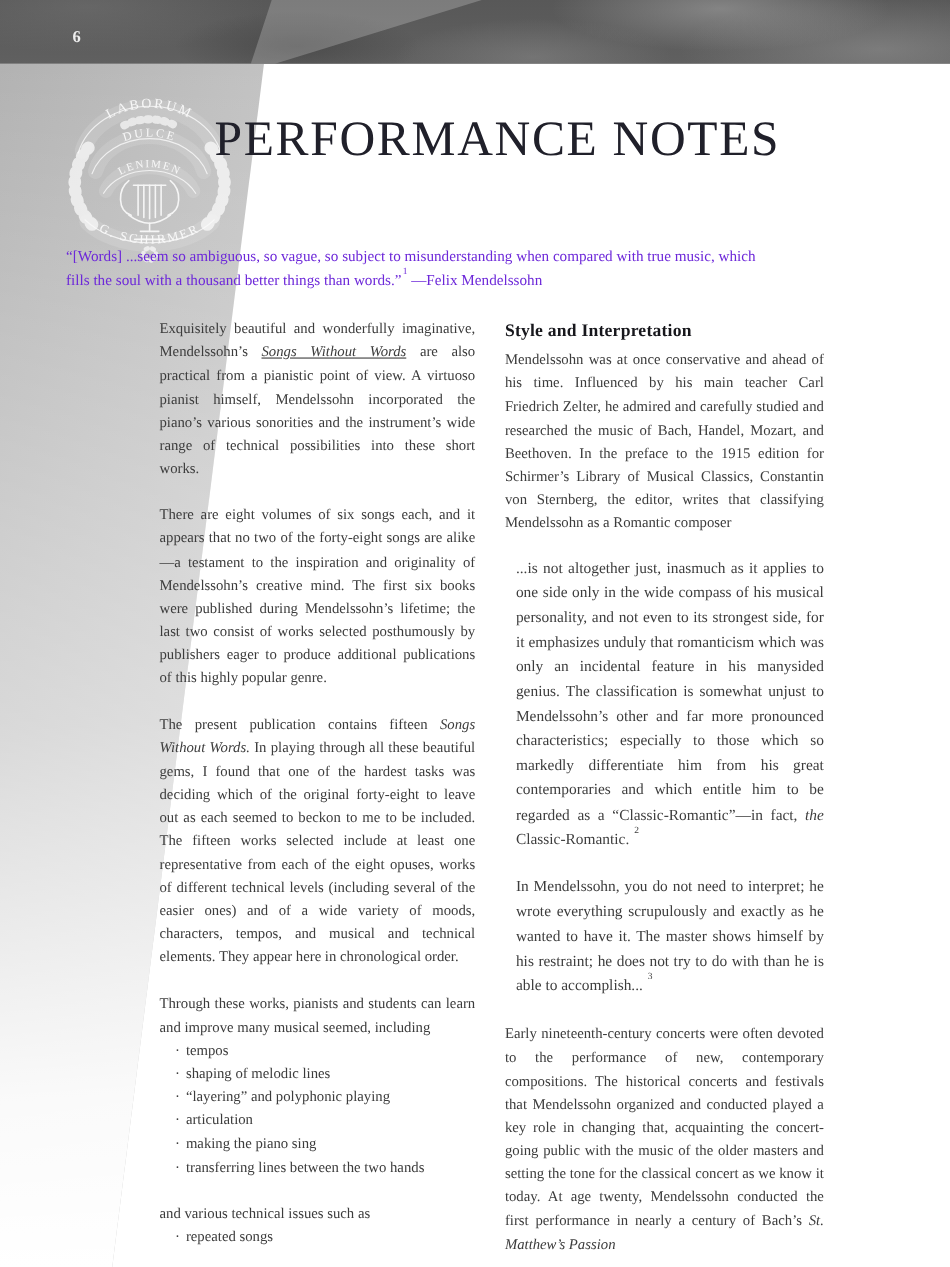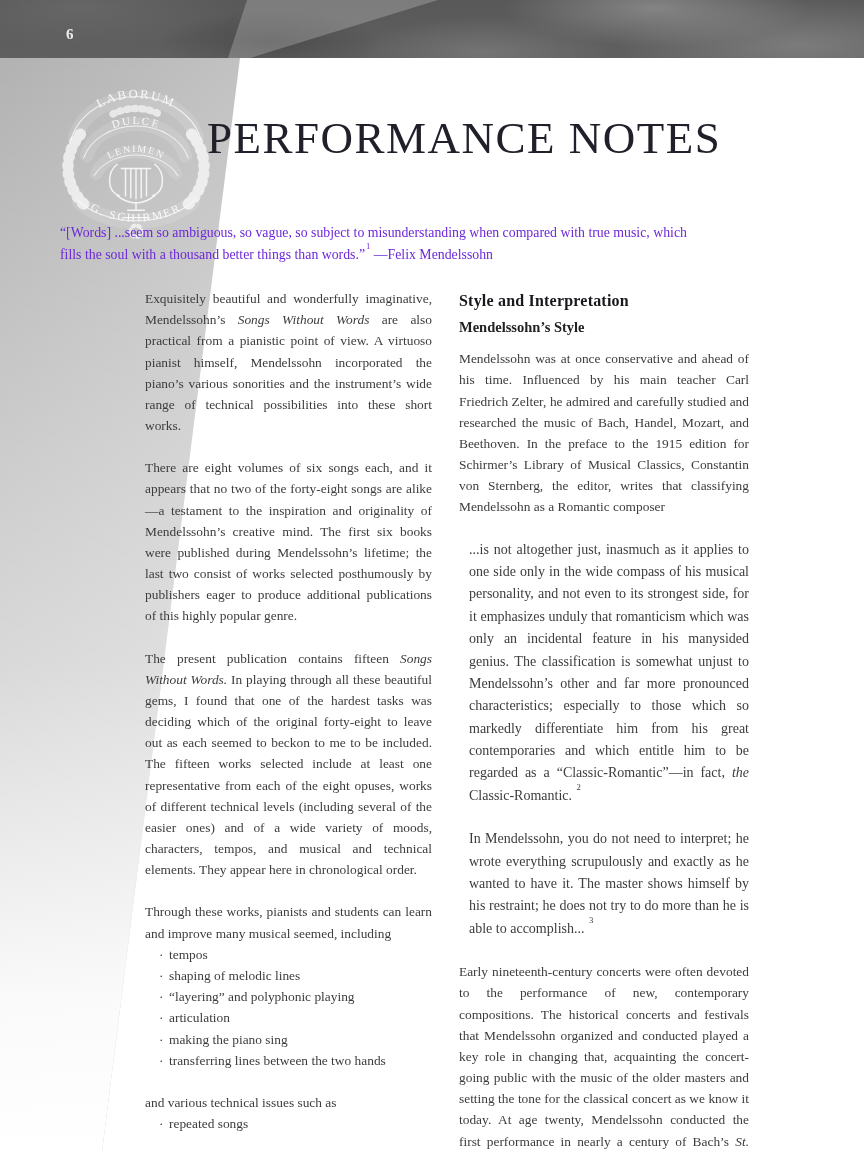--- a/index.html
+++ b/index.html
@@ -38,21 +38,21 @@
     background:
       linear-gradient(180deg, rgba(255,255,255,0) 0%, rgba(255,255,255,.45) 55%, rgba(255,255,255,.92) 86%, #ffffff 100%),
       linear-gradient(100deg, #b2b2b2 0%, #c7c7c7 45%, #dadada 100%);
   }
 
   
   .logo{position:absolute;top:70px;left:52px;width:168px;height:178px;opacity:.92;}
   .logo text{fill:#ffffff;font-family:"Liberation Serif",serif;}
 
   .title{
-    position:absolute;top:96px;left:191px;margin:16px;
+    position:absolute;top:96px;left:191px;margin:4px;
     font-size:45px;font-weight:400;letter-spacing:1.5px;
     color:#20202a;white-space:nowrap;
   }
 
   .epigraph{
     position:absolute;top:222px;left:60px;width:744px;
     text-align:left;font-size:13.8px;line-height:1.58;color:#6d28d9;
   }
 
   .columns{
@@ -142,21 +142,21 @@
   <h1 class="title">PERFORMANCE NOTES</h1>
 
   <div class="epigraph">
     <div><span>“[Words] ...seem so ambiguous, so vague, so subject to misunderstanding when compared with true music, which</span></div>
     <div><span>fills the soul with a thousand better things than words.”</span><sup>1</sup><span>  —Felix Mendelssohn</span></div>
   </div>
 
   <div class="columns">
 
     <div class="col col-left">
-      <p><span>Exquisitely beautiful and wonderfully imaginative, Mendelssohn’s </span><span style="font-style: italic;">Songs Without Words</span><span> are also practical from a pianistic point of view. A virtuoso pianist himself, Mendelssohn incorporated the piano’s various sonorities and the instrument’s wide range of technical possibilities into these short works.</span></p>
+      <p><span>Exquisitely beautiful and wonderfully imaginative, Mendelssohn’s </span><span style="font-style: italic; text-decoration: underline;">Songs Without Words</span><span> are also practical from a pianistic point of view. A virtuoso pianist himself, Mendelssohn incorporated the piano’s various sonorities and the instrument’s wide range of technical possibilities into these short works.</span></p>
       <p><span>There are eight volumes of six songs each, and it appears that no two of the forty-eight songs are alike—a testament to the inspiration and originality of Mendelssohn’s creative mind. The first six books were published during Mendelssohn’s lifetime; the last two consist of works selected posthumously by publishers eager to produce additional publications of this highly popular genre.</span></p>
       <p><span>The present publication contains fifteen </span><span style="font-style: italic;">Songs Without Words.</span><span> In playing through all these beautiful gems, I found that one of the hardest tasks was deciding which of the original forty-eight to leave out as each seemed to beckon to me to be included. The fifteen works selected include at least one representative from each of the eight opuses, works of different technical levels (including several of the easier ones) and of a wide variety of moods, characters, tempos, and musical and technical elements. They appear here in chronological order.</span></p>
       <p class="tight"><span>Through these works, pianists and students can learn and improve many musical seemed, including</span></p>
       <ul class="dotted">
         <li><span>tempos</span></li>
         <li><span>shaping of melodic lines</span></li>
         <li><span>“layering” and polyphonic playing</span></li>
         <li><span>articulation</span></li>
         <li><span>making the piano sing</span></li>
         <li><span>transferring lines between the two hands</span></li>
@@ -164,21 +164,20 @@
       <p class="tight"><span>and various technical issues such as</span></p>
       <ul class="dotted no-gap">
         <li><span>repeated songs</span></li>
 
       </ul>
 
     </div>
 
     <div class="col col-right">
       <h2>Style and Interpretation</h2>
-      <h3>Mendelssohn’s Style</h3>
       <p><span>Mendelssohn was at once conservative and ahead of his time. Influenced by his main teacher Carl Friedrich Zelter, he admired and carefully studied and researched the music of Bach, Handel, Mozart, and Beethoven. In the preface to the 1915 edition for Schirmer’s Library of Musical Classics, Constantin von Sternberg, the editor, writes that classifying Mendelssohn as a Romantic composer</span></p>
       <div class="blockquote"><span>...is not altogether just, inasmuch as it applies to one side only in the wide compass of his musical personality, and not even to its strongest side, for it emphasizes unduly that romanticism which was only an incidental feature in his manysided genius. The classification is somewhat unjust to Mendelssohn’s other and far more pronounced characteristics; especially to those which so markedly differentiate him from his great contemporaries and which entitle him to be regarded as a “Classic-Romantic”—in fact, </span><span style="font-style: italic;">the</span><span> Classic-Romantic. </span><sup>2</sup></div>
-      <div class="blockquote"><span>In Mendelssohn, you do not need to interpret; he wrote everything scrupulously and exactly as he wanted to have it. The master shows himself by his restraint; he does not try to do more than he is able to accomplish... </span><sup>3</sup></div>
+      <div class="blockquote"><span>In Mendelssohn, you do not need to interpret; he wrote everything scrupulously and exactly as he wanted to have it. The master shows himself by his restraint; he does not try to do with than he is able to accomplish... </span><sup>3</sup></div>
       <p><span>Early nineteenth-century concerts were often devoted to the performance of new, contemporary compositions. The historical concerts and festivals that Mendelssohn organized and conducted played a key role in changing that, acquainting the concert-going public with the music of the older masters and setting the tone for the classical concert as we know it today. At age twenty, Mendelssohn conducted the first performance in nearly a century of Bach’s </span><span style="font-style: italic;">St. Matthew’s Passion</span></p>
     </div>
 
   </div>
 </div>
 
 </body></html>

